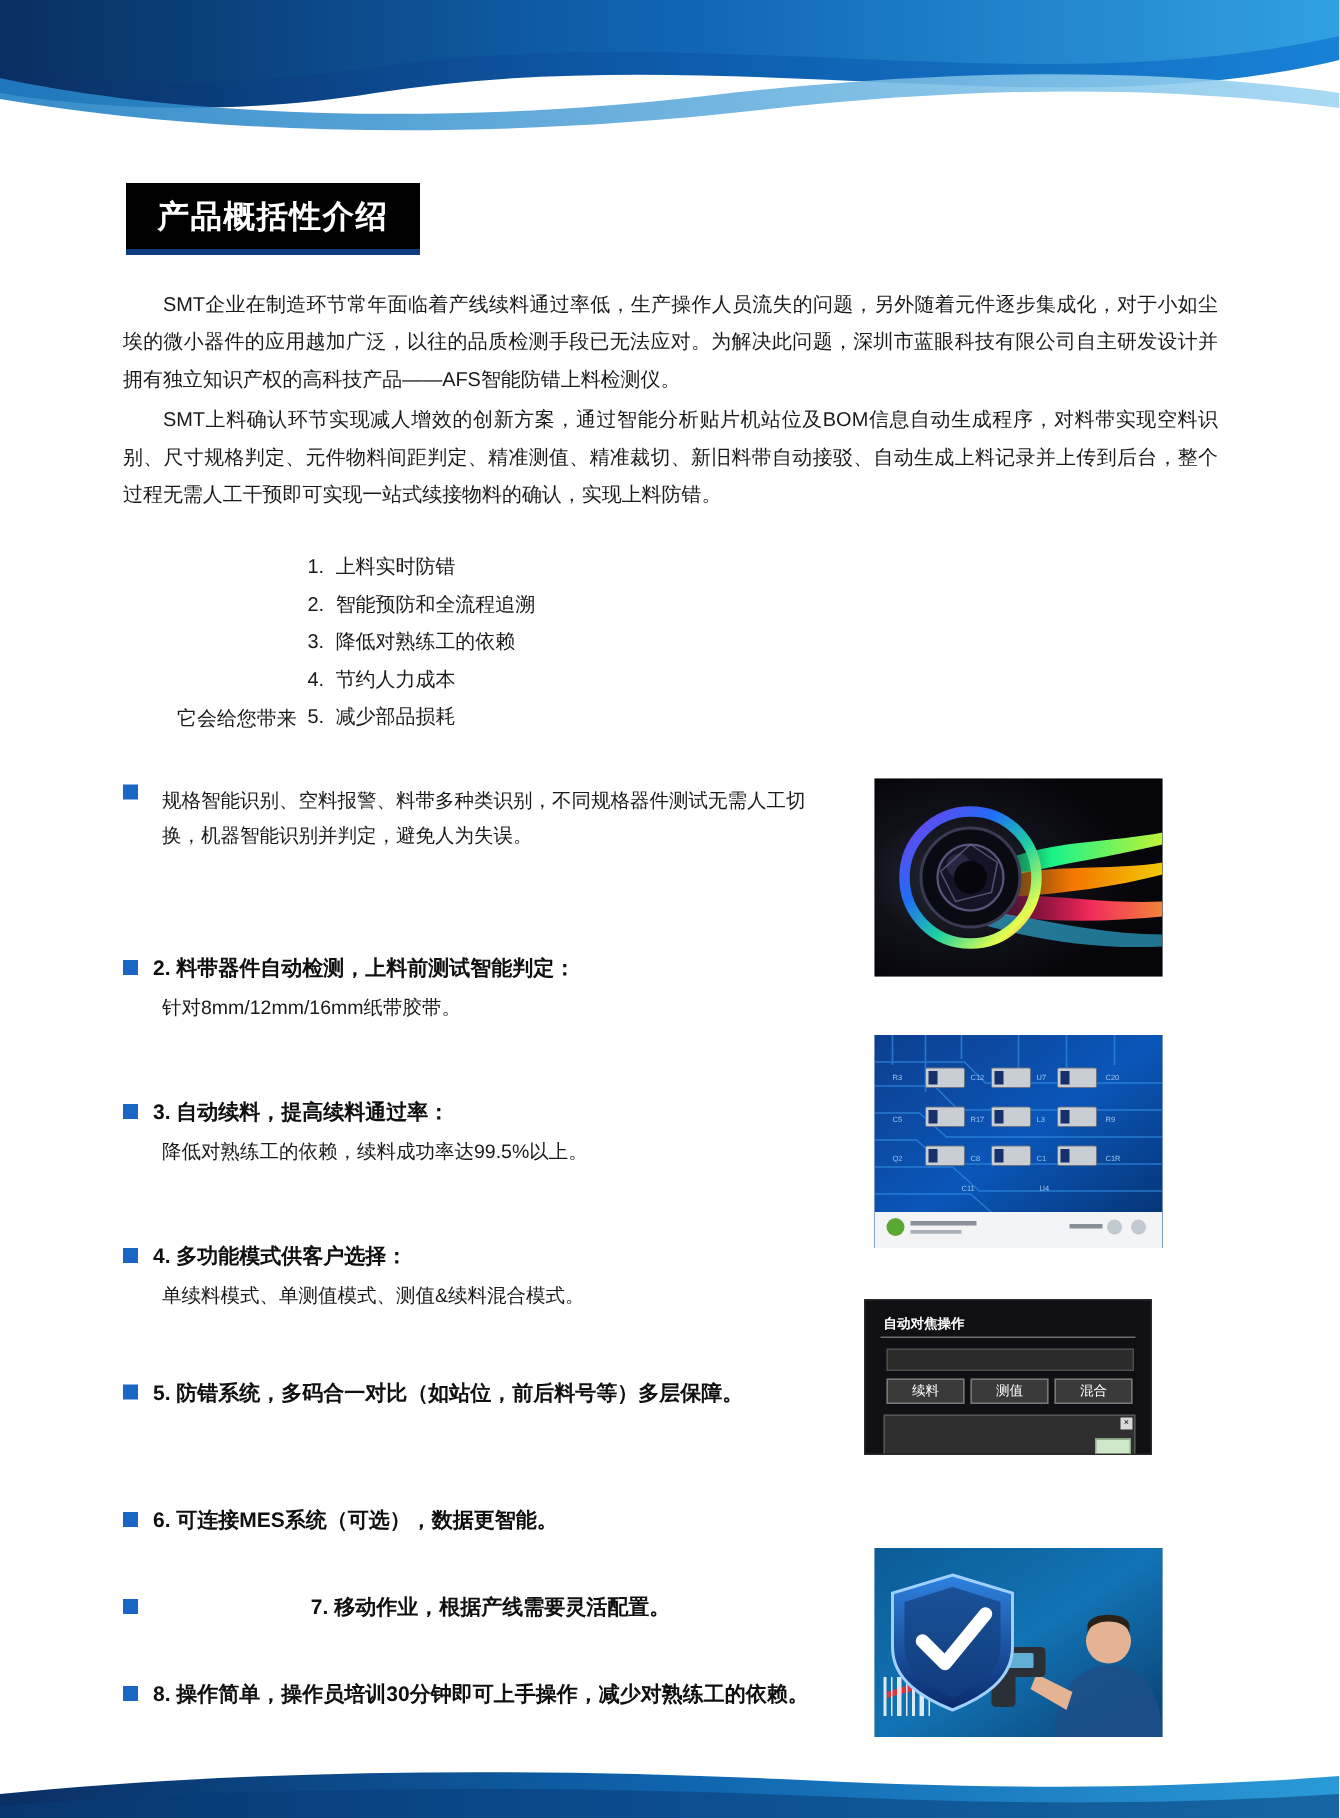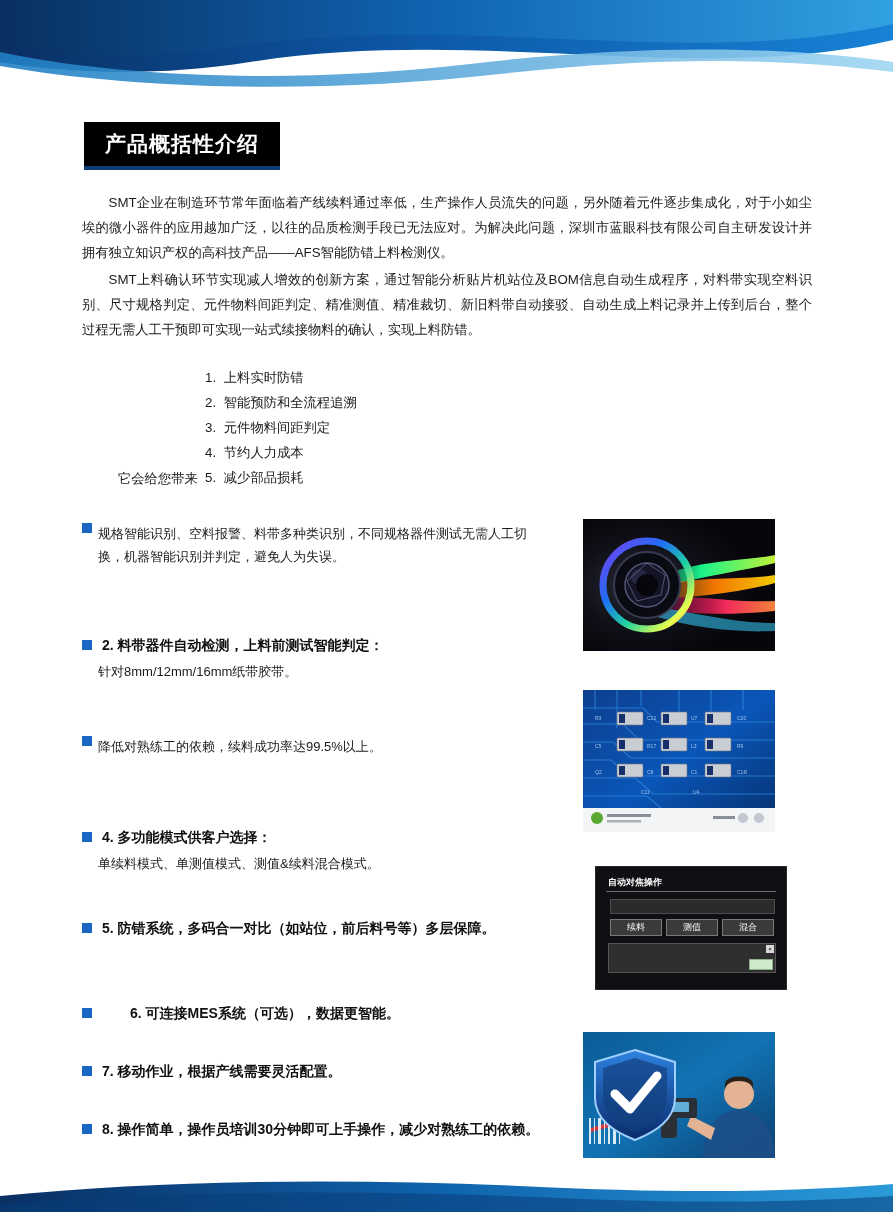--- a/index.html
+++ b/index.html
@@ -120,39 +120,39 @@
     background: #1a66c4;
   }
   .feature .head {
     margin-left: 20px;
     font-size: 14px;
     font-weight: bold;
     color: #101010;
     line-height: 21px;
   }
   .feature .body {
-    margin-left: 16px;
+    margin-left: 26px;
     margin-top: 4px;
     font-size: 13px;
     line-height: 23px;
     color: #1a1a1a;
   }
 
   
   .photo {
     position: absolute;
     width: 192px;
   }
 
   
   .photo1 { left: 583px; top: 519px; height: 132px; background:#07070c; overflow:hidden; }
   
   .photo2 { left: 583px; top: 690px; height: 142px; background:#0a3f8c; overflow:hidden; }
   
-  .photo3 { left: 595px; top: 866px; height: 124px; background:#101014; overflow:hidden; border:1px solid #2a2a2a; box-sizing:border-box;}
+  .photo3 { left: 576px; top: 866px; height: 104px; background:#101014; overflow:hidden; border:1px solid #2a2a2a; box-sizing:border-box;}
   
   .photo4 { left: 583px; top: 1032px; height: 126px; background:#0d4f86; overflow:hidden; }
 
   
   .ui-title {
     position: absolute;
     left: 12px; top: 9px;
     color: #ffffff;
     font-size: 9px;
     font-weight: bold;
@@ -248,61 +248,62 @@
 <div class="intro">
   <p>SMT企业在制造环节常年面临着产线续料通过率低，生产操作人员流失的问题，另外随着元件逐步集成化，对于小如尘埃的微小器件的应用越加广泛，以往的品质检测手段已无法应对。为解决此问题，深圳市蓝眼科技有限公司自主研发设计并拥有独立知识产权的高科技产品——AFS智能防错上料检测仪。</p>
   <p>SMT上料确认环节实现减人增效的创新方案，通过智能分析贴片机站位及BOM信息自动生成程序，对料带实现空料识别、尺寸规格判定、元件物料间距判定、精准测值、精准裁切、新旧料带自动接驳、自动生成上料记录并上传到后台，整个过程无需人工干预即可实现一站式续接物料的确认，实现上料防错。</p>
 </div>
 
 <div class="benefits">
   <div class="lead">它会给您带来</div>
   <ol>
     <li>上料实时防错</li>
     <li>智能预防和全流程追溯</li>
-    <li>元件物料间距判定</li>
+    <li>降低对熟练工的依赖</li>
     <li>节约人力成本</li>
     <li>减少部品损耗</li>
   </ol>
 </div>
 
 <div class="features">
 
   <div class="feature" style="top:0px;">
     <span class="bullet"></span>
     <div class="body">规格智能识别、空料报警、料带多种类识别，不同规格器件测试无需人工切换，机器智能识别并判定，避免人为失误。</div>
   </div>
 
   <div class="feature" style="top:117px;">
     <span class="bullet"></span>
     <div class="head">2. 料带器件自动检测，上料前测试智能判定：</div>
     <div class="body">针对8mm/12mm/16mm纸带胶带。</div>
   </div>
 
   <div class="feature" style="top:213px;">
     <span class="bullet"></span>
+    <div class="head">3. 自动续料，提高续料通过率：</div>
     <div class="body">降低对熟练工的依赖，续料成功率达99.5%以上。</div>
   </div>
 
   <div class="feature" style="top:309px;">
     <span class="bullet"></span>
     <div class="head">4. 多功能模式供客户选择：</div>
     <div class="body">单续料模式、单测值模式、测值&amp;续料混合模式。</div>
   </div>
 
   <div class="feature" style="top:400px;">
     <span class="bullet"></span>
     <div class="head">5. 防错系统，多码合一对比（如站位，前后料号等）多层保障。</div>
   </div>
 
-  <div class="feature" style="top:485px;padding-left:28px;">
+  <div class="feature" style="top:485px;">
     <span class="bullet"></span>
     <div class="head">6. 可连接MES系统（可选），数据更智能。</div>
   </div>
 
-  <div class="feature" style="top:543px;">
+  <div class="feature" style="top:543px;text-align:center;">
     <span class="bullet"></span>
     <div class="head">7. 移动作业，根据产线需要灵活配置。</div>
   </div>
 
   <div class="feature" style="top:601px;">
     <span class="bullet"></span>
     <div class="head">8. 操作简单，操作员培训30分钟即可上手操作，减少对熟练工的依赖。</div>
   </div>
 
 </div>

